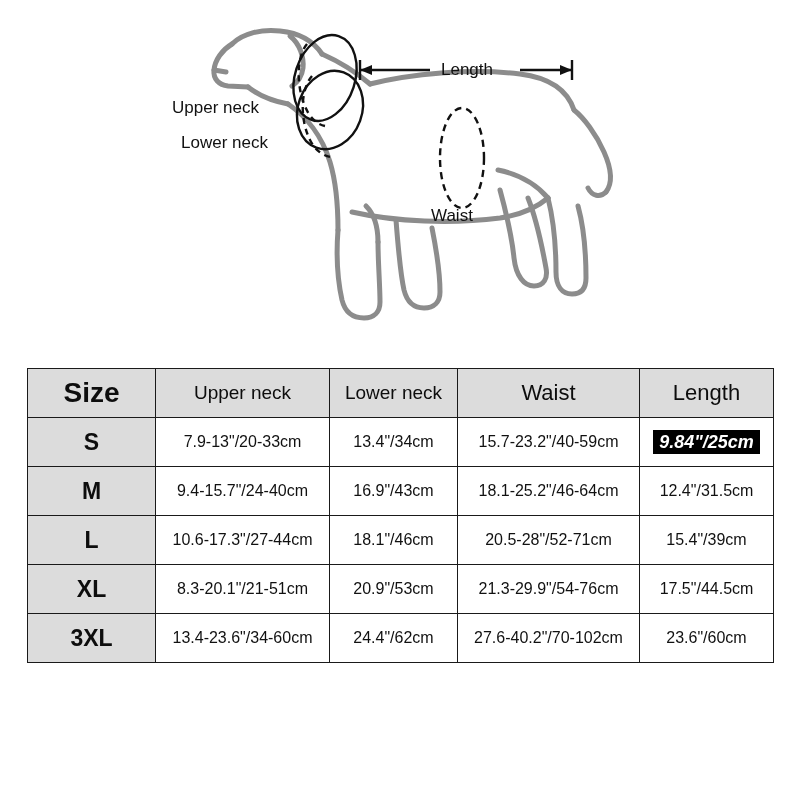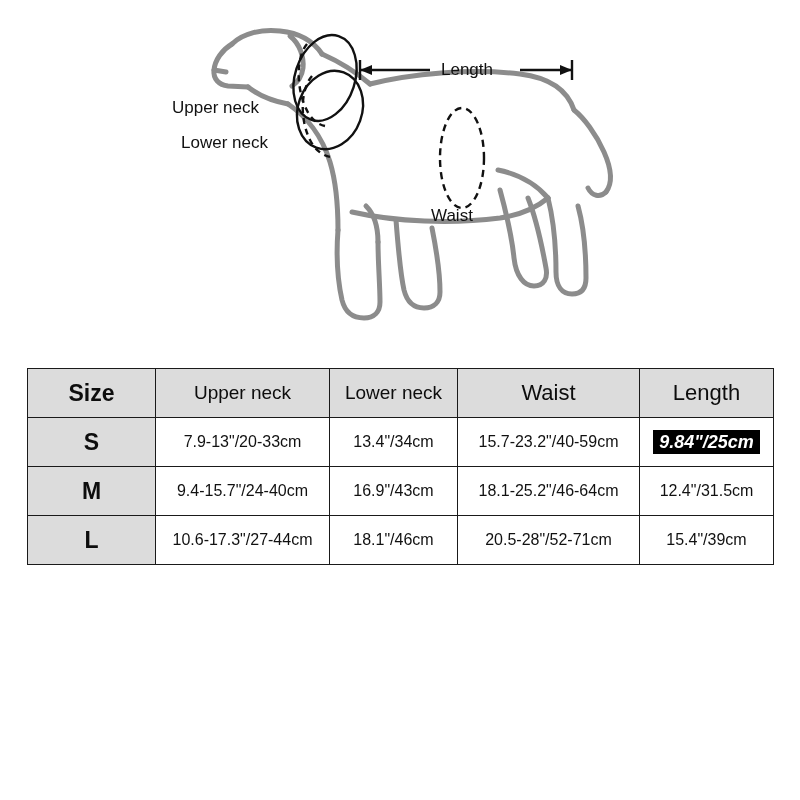--- a/index.html
+++ b/index.html
@@ -71,21 +71,21 @@
   col.c-lower  { width: 128px; }
   col.c-waist  { width: 182px; }
   col.c-length { width: 134px; }
 
   thead th {
     background: #dcdcdc;
     font-size: 21px;
     font-weight: bold;
     color: #0d0d0d;
   }
-  thead th.h-size   { font-size: 23px; }
+  thead th.h-size   { font-size: 28px; }
   thead th.h-upper  { font-size: 19px; font-weight: normal; }
   thead th.h-lower  { font-size: 19px; font-weight: normal; }
   thead th.h-waist  { font-size: 22px; font-weight: normal; }
   thead th.h-length { font-size: 22px; font-weight: normal; }
 
   td.size-cell {
     background: #dcdcdc;
     font-size: 23px;
     font-weight: bold;
     color: #0d0d0d;
@@ -211,17 +211,31 @@
           <td class="val-cell">18.1-25.2"/46-64cm</td>
           <td class="val-cell">12.4"/31.5cm</td>
         </tr>
         <tr>
           <td class="size-cell">L</td>
           <td class="val-cell">10.6-17.3"/27-44cm</td>
           <td class="val-cell">18.1"/46cm</td>
           <td class="val-cell">20.5-28"/52-71cm</td>
           <td class="val-cell">15.4"/39cm</td>
         </tr>
+        <tr>
+          <td class="size-cell">XL</td>
+          <td class="val-cell">8.3-20.1"/21-51cm</td>
+          <td class="val-cell">20.9"/53cm</td>
+          <td class="val-cell">21.3-29.9"/54-76cm</td>
+          <td class="val-cell">17.5"/44.5cm</td>
+        </tr>
+        <tr>
+          <td class="size-cell">3XL</td>
+          <td class="val-cell">13.4-23.6"/34-60cm</td>
+          <td class="val-cell">24.4"/62cm</td>
+          <td class="val-cell">27.6-40.2"/70-102cm</td>
+          <td class="val-cell">23.6"/60cm</td>
+        </tr>
       </tbody>
     </table>
   </div>
 
 </div>
 
 </body></html>

